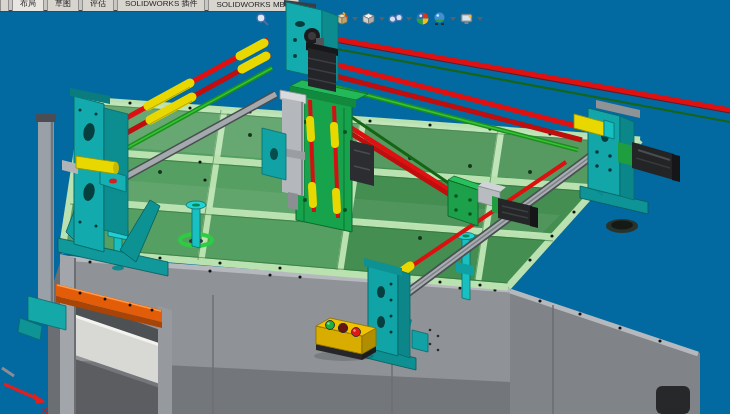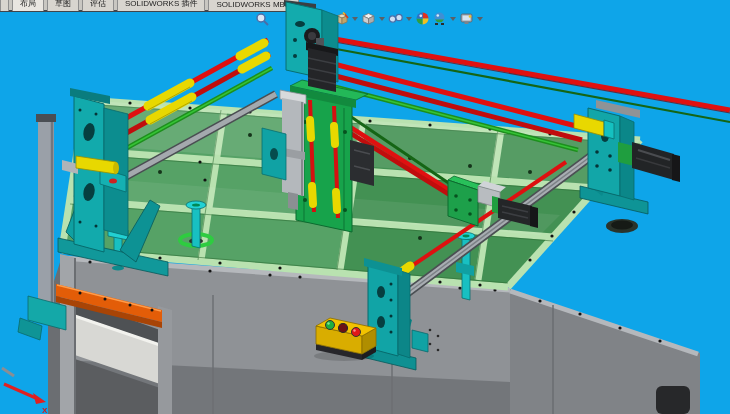--- a/index.html
+++ b/index.html
@@ -1,19 +1,19 @@
 <!DOCTYPE html>
 <html><head>
 <meta charset="utf-8">
 <style>
   html,body{margin:0;padding:0;background:#9aa0aa;}
   *{box-sizing:border-box;}
   .stage{
     position:relative;width:730px;height:414px;overflow:hidden;
-    background:#0ea5e9;font-family:"Liberation Sans","DejaVu Sans",sans-serif;
+    background:#0369a1;font-family:"Liberation Sans","DejaVu Sans",sans-serif;
   }
   
   .tabstrip-bg{position:absolute;left:0;top:0;width:292px;height:10px;background:#c9c7c2;z-index:2;}
   .tabstrip-line{position:absolute;left:0;top:10px;width:292px;height:2px;background:#41454b;z-index:2;}
   .tabbar{position:absolute;left:0;top:-6px;display:flex;align-items:flex-end;gap:3px;z-index:3;}
   .tab{
     height:17px;display:flex;align-items:flex-end;justify-content:center;
     padding:0 7px 2px 7px;font-size:8px;color:#222;background:#d8d5cf;
     border:1px solid #8f8f8f;border-bottom:none;border-radius:3px 3px 0 0;
     white-space:nowrap;cursor:default;

